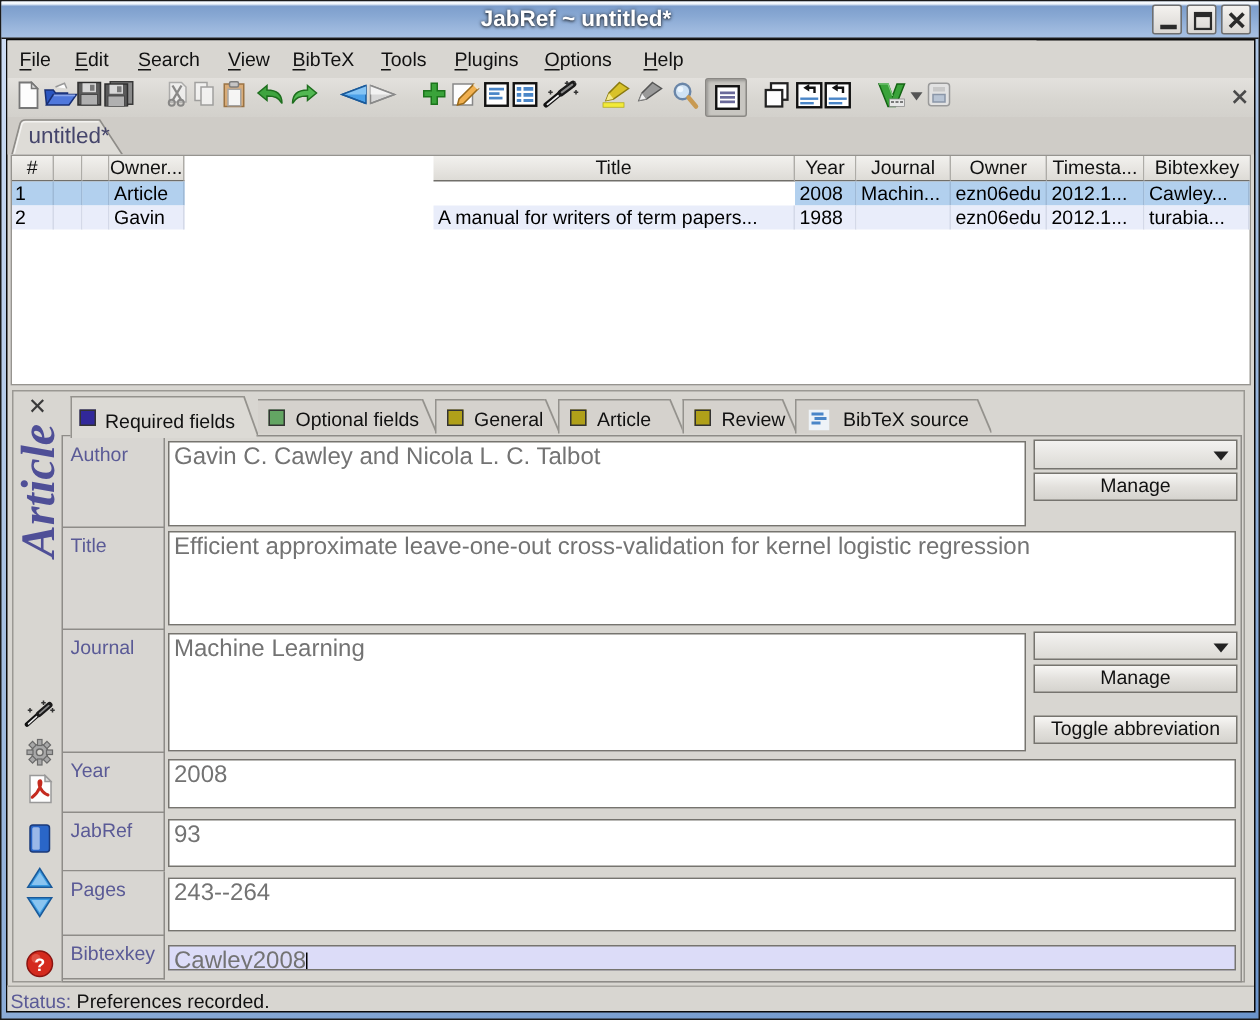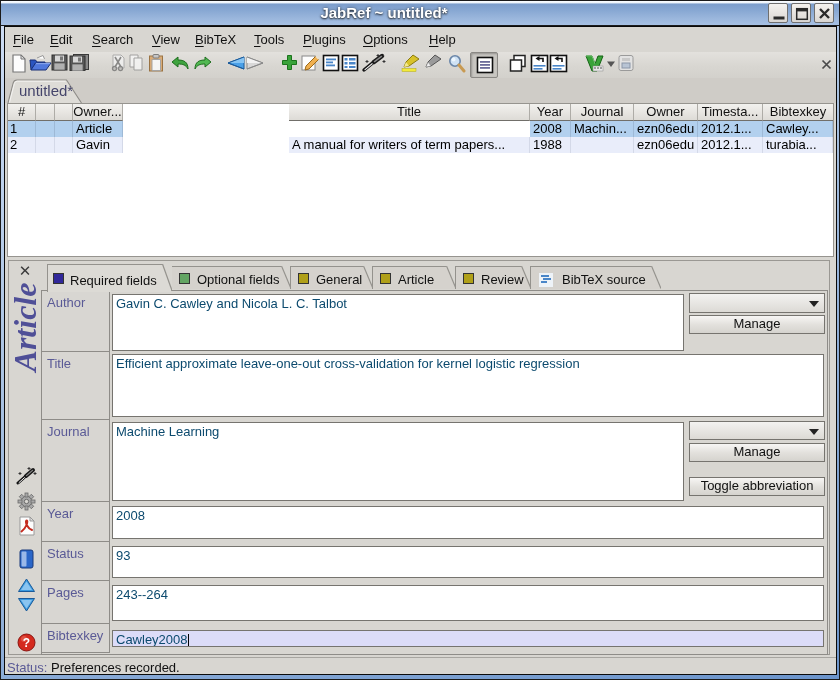--- a/index.html
+++ b/index.html
@@ -70,21 +70,21 @@
 .edtab-label { position:absolute; top:5px; white-space:nowrap; }
 .edtab.sel .sq { top:8px; left:5px !important; }
 .edtab.sel .edtab-label { top:8px; left:22px !important; }
 
 #formpane { left:41px; top:290px; width:787px; height:365px; background:#d8d6d1;
   border:1px solid #8e8c88; }
 .flabel { position:absolute; left:42px; width:68px; background:#d8d6d2;
   border-right:1px solid #8e8c88; border-bottom:1px solid #8e8c88;
   font-size:13px; color:#5a5a96; padding:4px 0 0 5px; }
 .ffield { position:absolute; background:#fff; border:1px solid #76746f;
-  font-size:13px; color:#0c4a6e; padding:1px 0 0 3px; white-space:nowrap; overflow:hidden; }
+  font-size:16px; color:#737373; padding:1px 0 0 3px; white-space:nowrap; overflow:hidden; }
 .btn { position:absolute; background:linear-gradient(180deg,#f7f6f4 0%,#e3e1dd 50%,#d5d3ce 100%);
   border:1px solid #76746f; font-size:13px; color:#111; text-align:center; }
 .combo { position:absolute; background:linear-gradient(180deg,#f3f2f0 0%,#dcdad5 100%);
   border:1px solid #76746f; }
 .combo:after { content:""; position:absolute; right:5px; top:7px; width:0; height:0;
   border-left:5px solid transparent; border-right:5px solid transparent; border-top:6px solid #222; }
 
 
 #strip-icons svg { position:absolute; }
 
@@ -372,21 +372,21 @@
       <line x1="0.5" y1="0" x2="10" y2="26.5" stroke="#94928d" stroke-width="1.2"></line>
     </svg>
   <span class="sq" style="left:9px;background:#31289a"></span>
   <span class="edtab-label" style="left:28px">Required fields</span>
   </div>
 <div id="formpane" class="abs"></div>
 <div class="flabel abs" style="top:291px;height:61px">Author</div>
 <div class="flabel abs" style="top:352px;height:68px">Title</div>
 <div class="flabel abs" style="top:420px;height:82px">Journal</div>
 <div class="flabel abs" style="top:502px;height:40px">Year</div>
-<div class="flabel abs" style="top:542px;height:39px">Status</div>
+<div class="flabel abs" style="top:542px;height:39px">JabRef</div>
 <div class="flabel abs" style="top:581px;height:43px">Pages</div>
 <div class="flabel abs" style="top:624px;height:29px">Bibtexkey</div>
 
 <div class="ffield abs" style="left:112px;top:294px;width:572px;height:57px">Gavin C. Cawley and Nicola L. C. Talbot</div>
 <div class="combo abs" style="left:689px;top:293px;width:136px;height:20px"></div>
 <div class="btn abs" style="left:689px;top:315px;width:136px;height:19px">Manage</div>
 
 <div class="ffield abs" style="left:112px;top:354px;width:712px;height:63px">Efficient approximate leave-one-out cross-validation for kernel logistic regression</div>
 
 <div class="ffield abs" style="left:112px;top:422px;width:572px;height:79px">Machine Learning</div>

